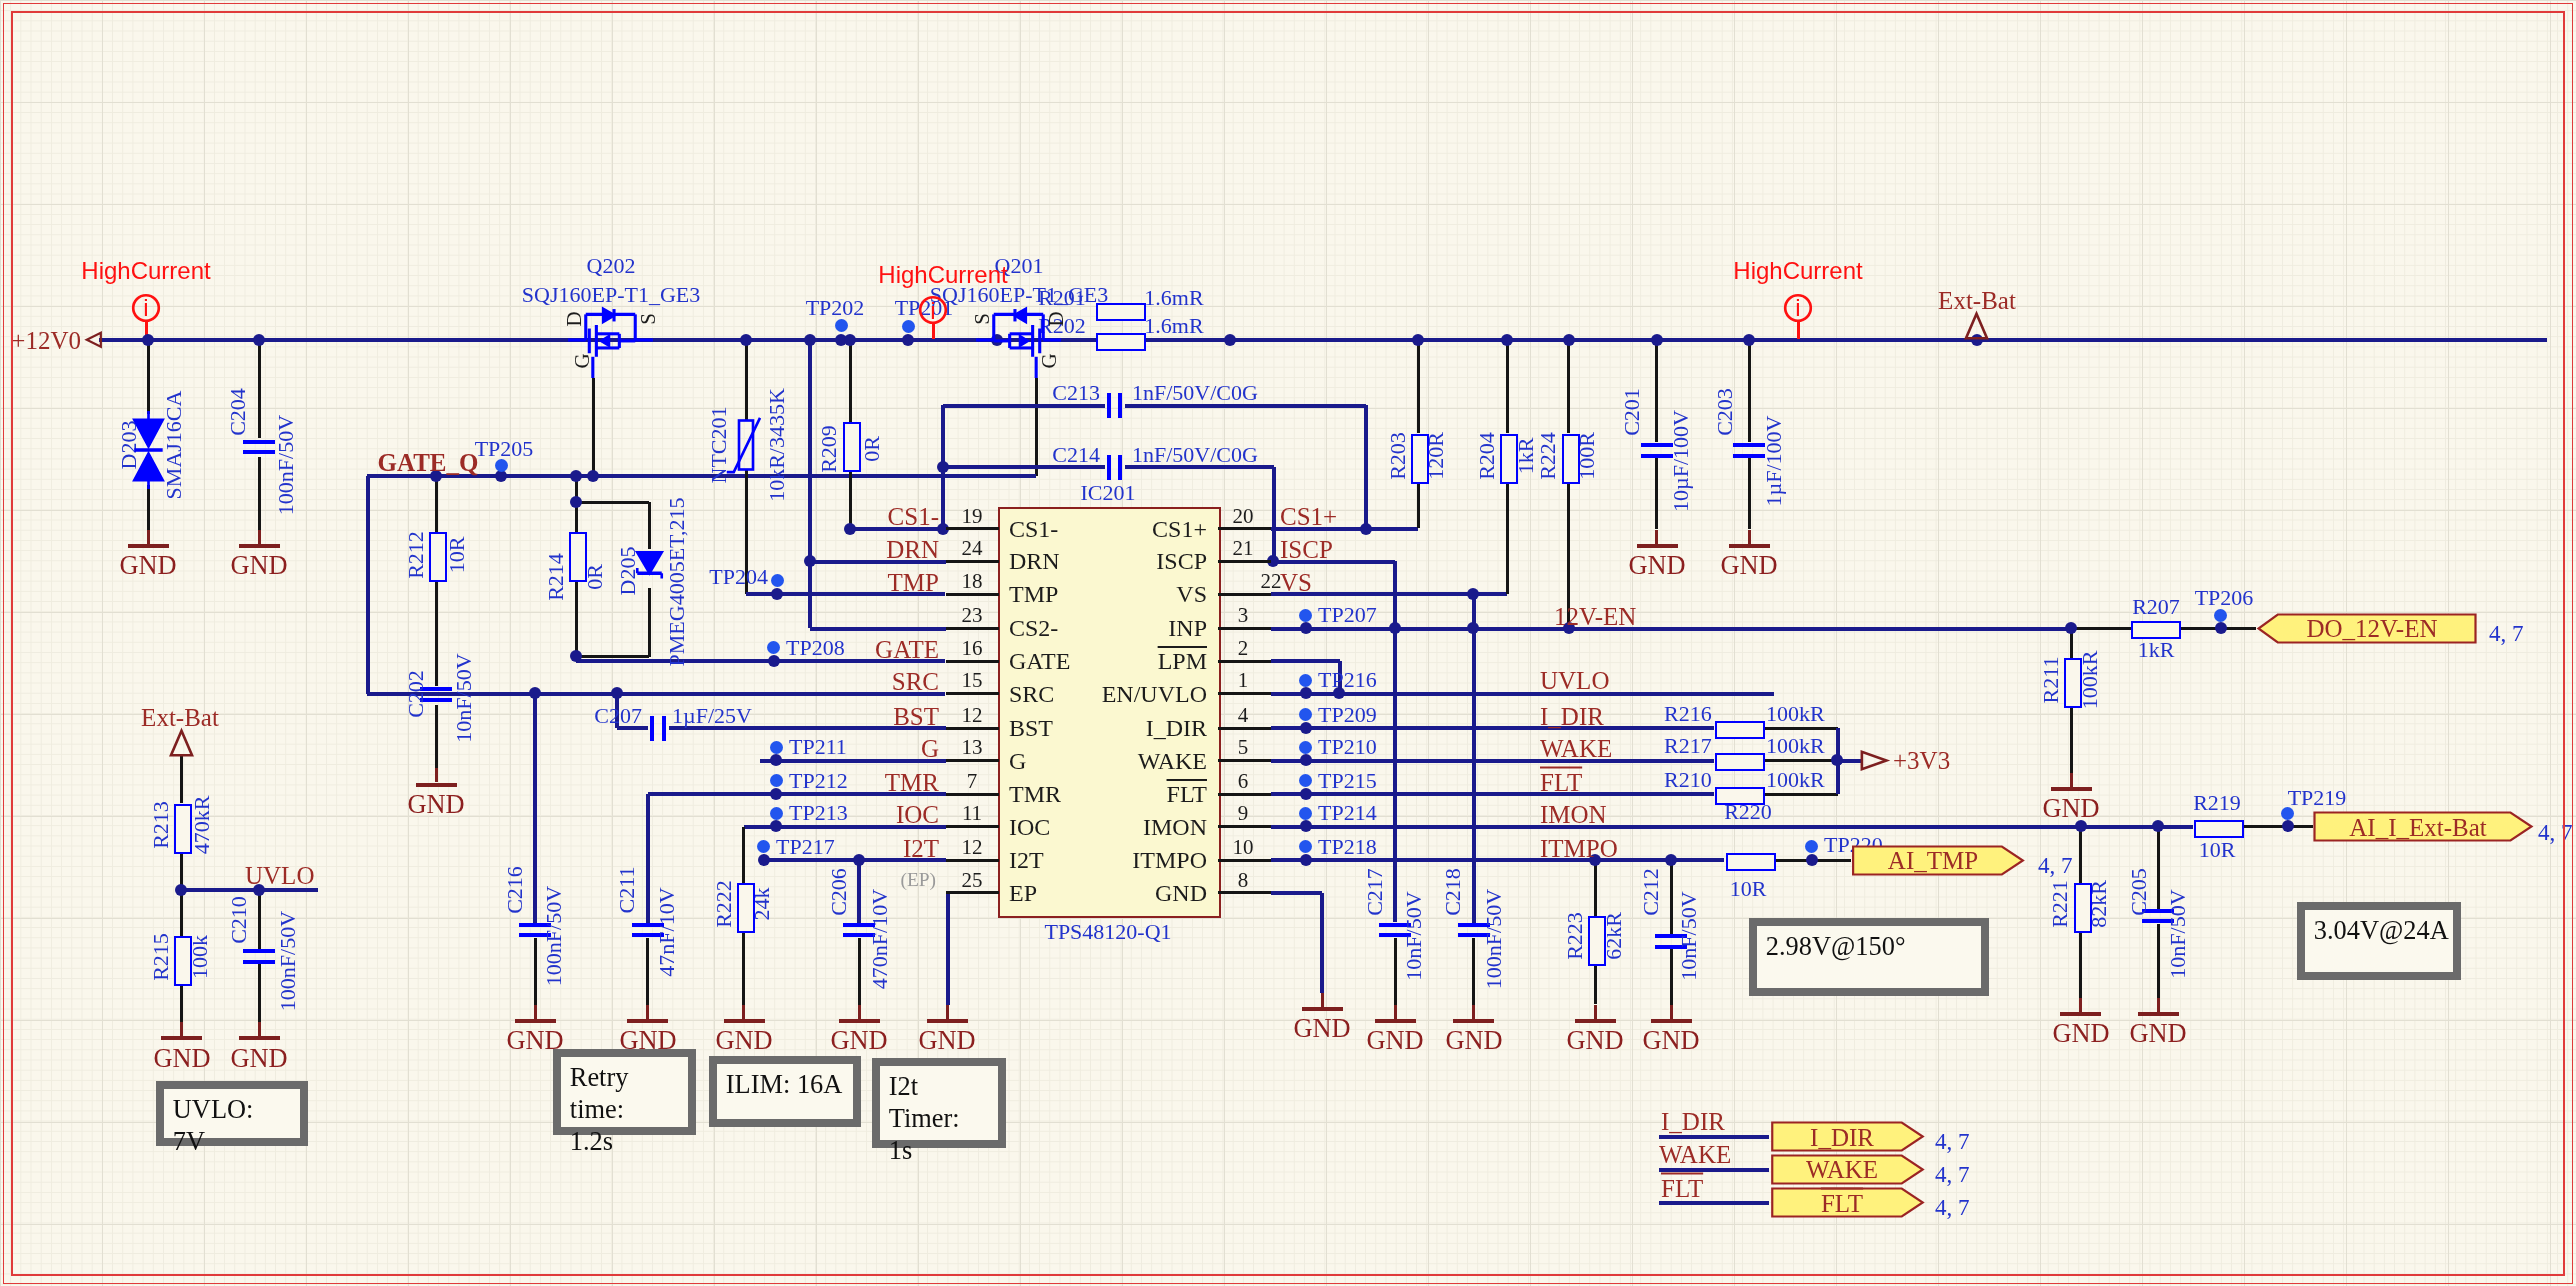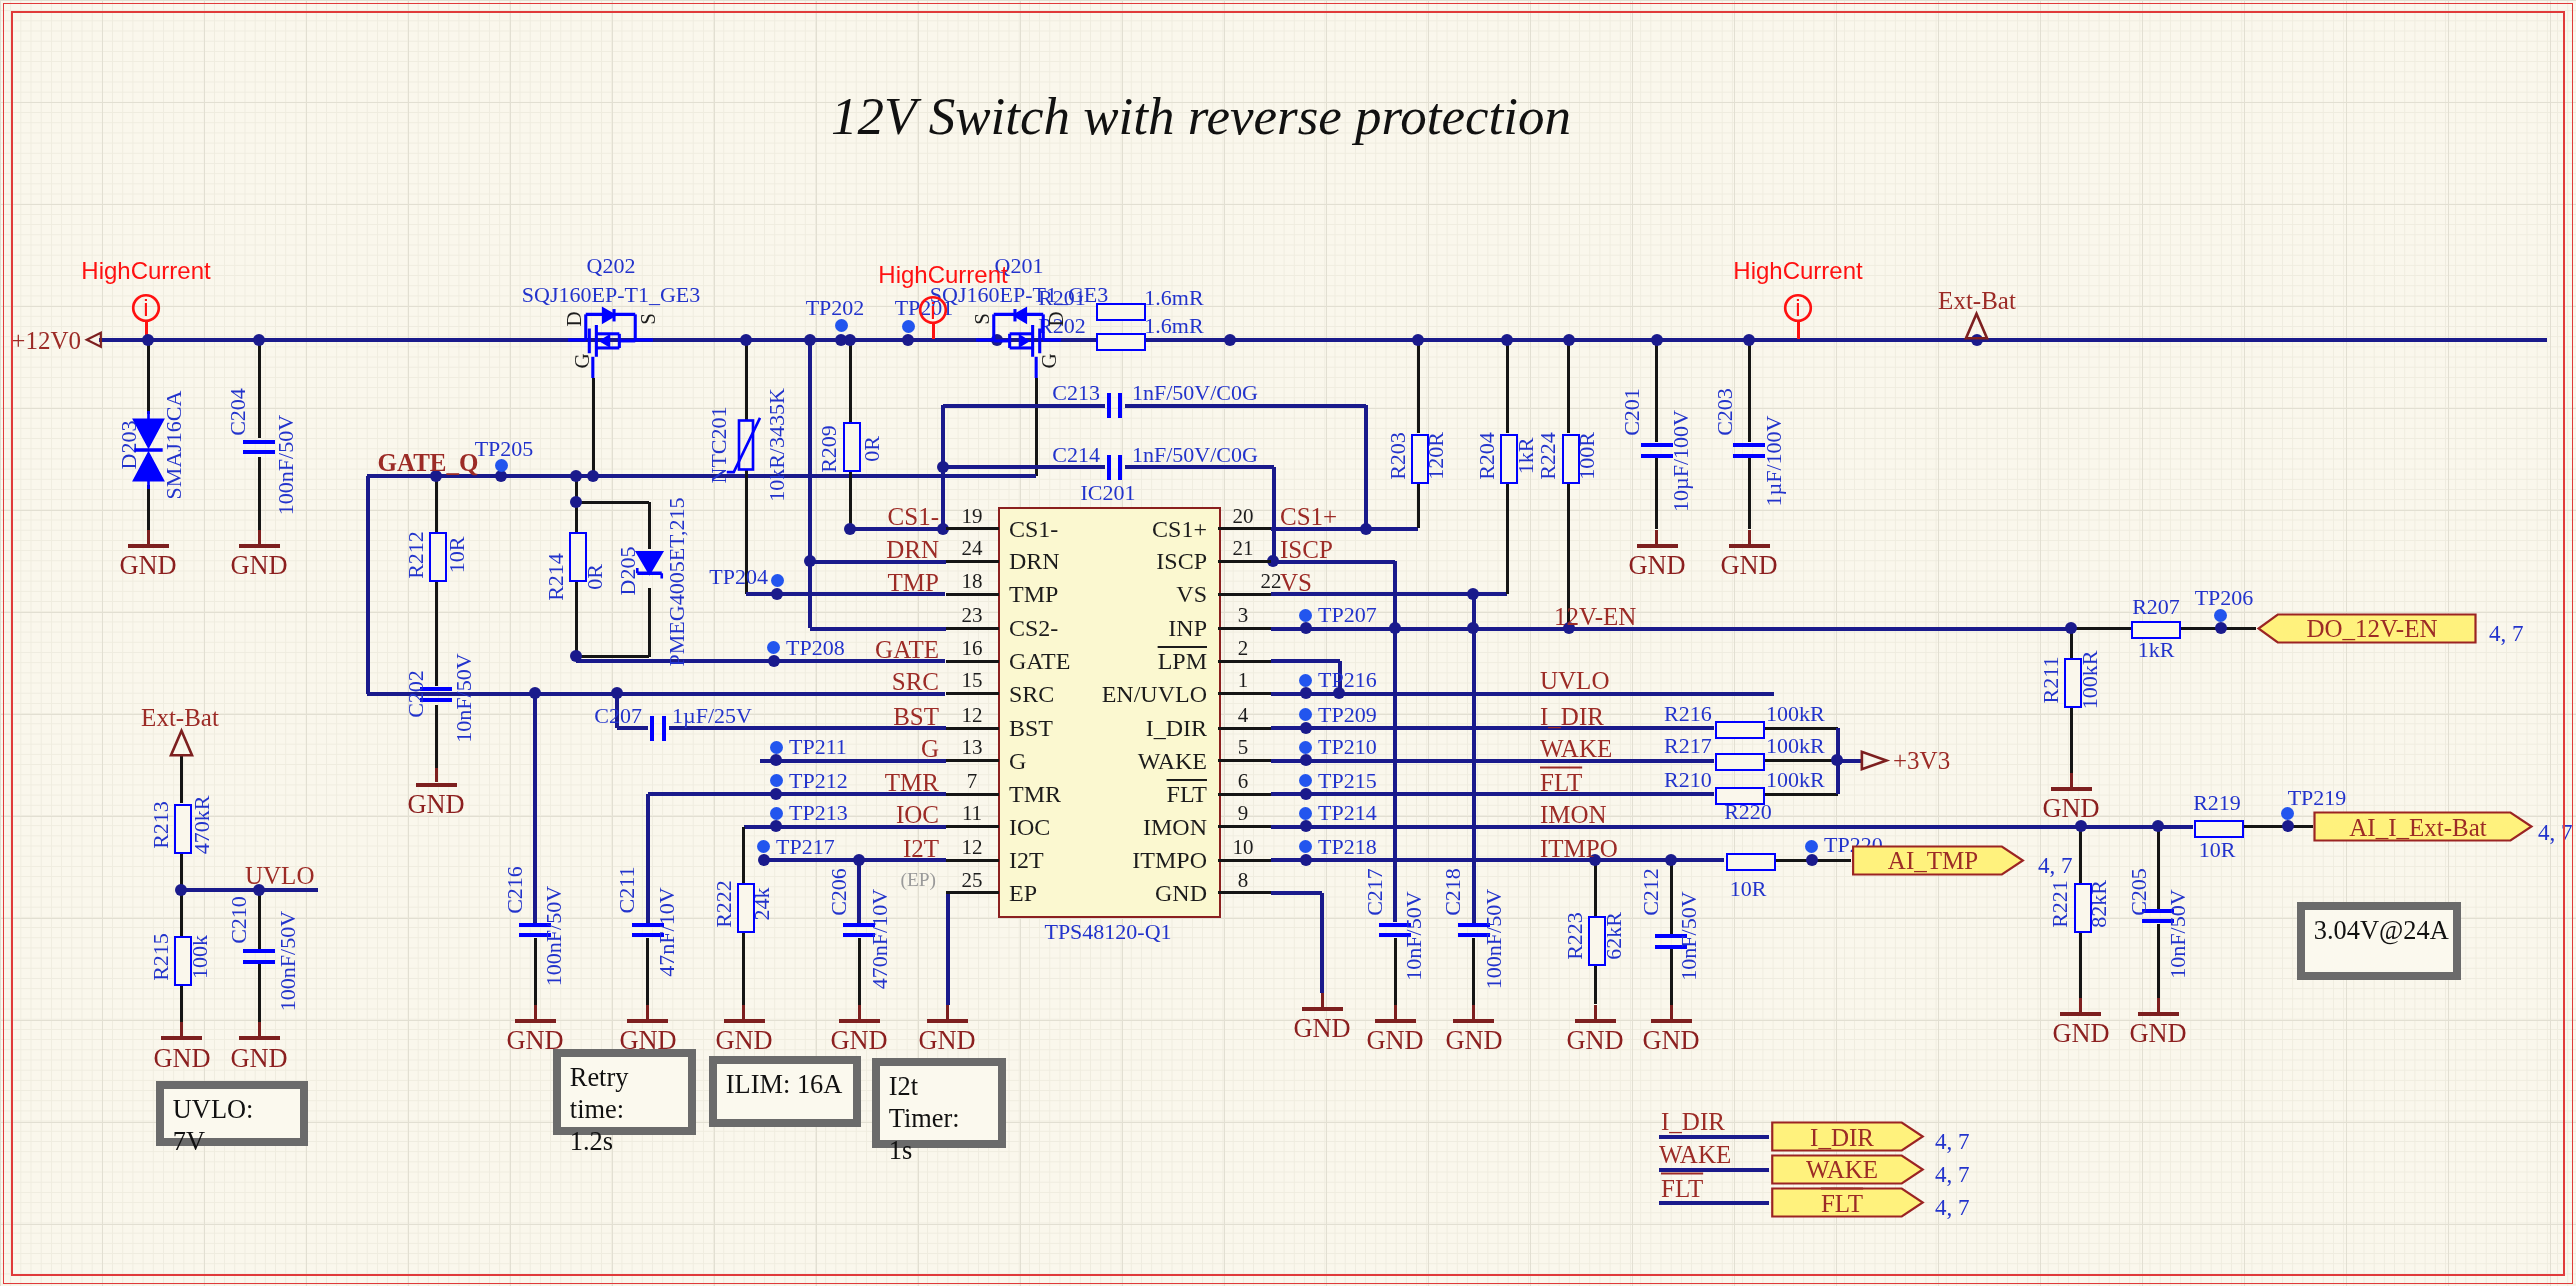--- a/index.html
+++ b/index.html
@@ -600,20 +600,23 @@
       <div>Retry time:</div>
       <div>1.2s</div>
     </div>
     <div class="note" style="left: 709px; top: 1056px; width: 152px; height: 71px;">
       <div>ILIM: 16A</div>
     </div>
     <div class="note" style="left: 872px; top: 1058px; width: 134px; height: 90px;">
       <div>I2t Timer:</div>
       <div>1s</div>
     </div>
+    <div class="note" style="left: 1749px; top: 918px; width: 240px; height: 78px;">
+      <div>2.98V@150°</div>
+    </div>
     <div class="note" style="left: 2297px; top: 902px; width: 164px; height: 78px;">
       <div>3.04V@24A</div>
     </div>
     <svg width="39" height="78" viewBox="0 0 44 88" style="left: 129px; top: 411px;">
       <g stroke="#0000FF" stroke-width="3" fill="#0000FF">
  <line x1="22" y1="0" x2="22" y2="10"></line>
         <line x1="22" y1="78" x2="22" y2="88"></line>
  <polygon points="6,10 38,10 22,40"></polygon>
         <polygon points="6,78 38,78 22,48"></polygon>
  <line x1="6" y1="44" x2="38" y2="44" stroke-width="4"></line>
@@ -684,15 +687,14 @@
       <polygon points="14,2 26,30 2,30" fill="none" stroke="#7D1F1F" stroke-width="3"></polygon>
     </svg>
     <svg width="25" height="28" viewBox="0 0 28 32" style="left: 169px; top: 729px;">
       <polygon points="14,2 26,30 2,30" fill="none" stroke="#7D1F1F" stroke-width="3"></polygon>
     </svg>
     <svg width="30" height="21" viewBox="0 0 34 24" style="left: 1860px; top: 750px;">
       <polygon points="2,2 2,22 30,12" fill="none" stroke="#7D1F1F" stroke-width="3"></polygon>
     </svg>
     <div class="frame-inner"></div>
     <div class="frame-outer"></div>
-    <div id="title">12V Switch with reverse protection</div>
   </div>
 
 
 </body></html>

